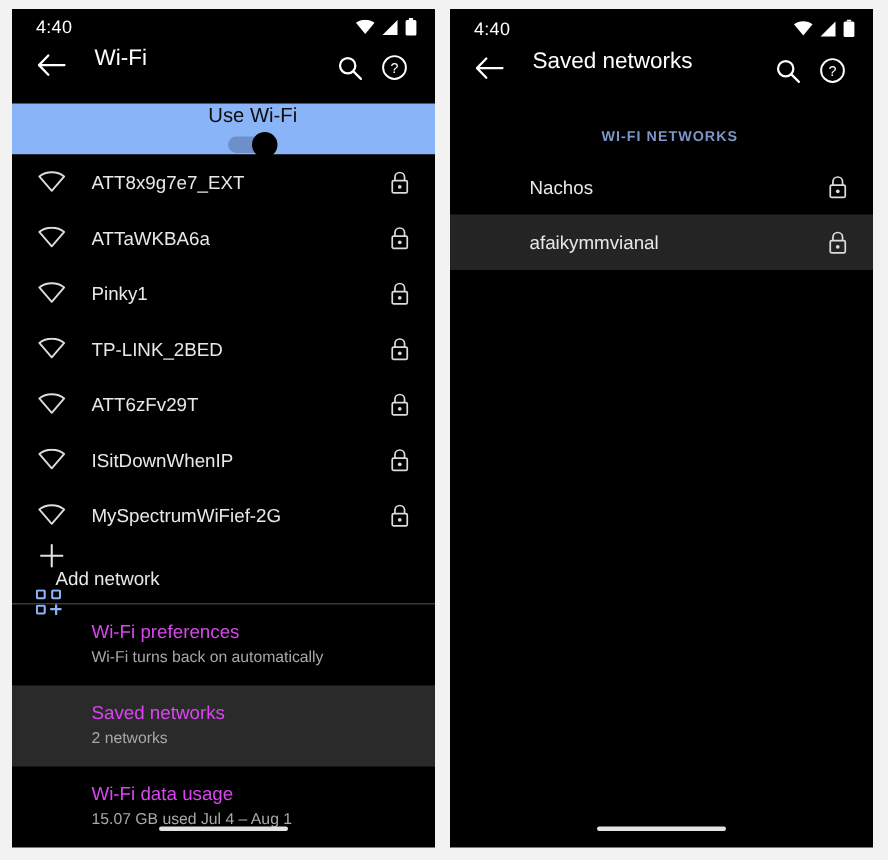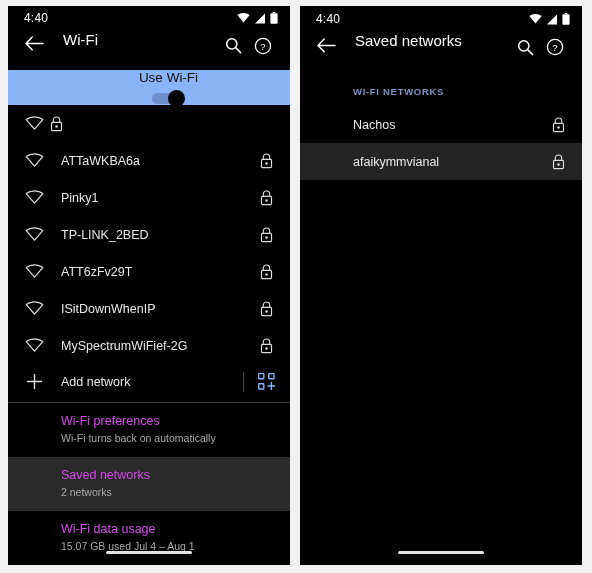--- a/index.html
+++ b/index.html
@@ -99,23 +99,23 @@
     font-size: 12.5px;
     color: #e8e8e8;
     white-space: nowrap;
     overflow: hidden;
   }
   .netrow .lock { width: 20px; display:flex; align-items:center; justify-content:center; }
 
   .addrow {
     height: 37px;
     display: flex;
-    align-items: center;
     padding: 0 14px 0 14px;
     cursor: pointer;
+    flex-direction: column;
   }
   .addrow .plus { width: 24px; display:flex; align-items:center; justify-content:center; }
   .addrow .name { flex:1; margin-left: 15px; font-size: 12.5px; color:#e8e8e8; }
   .vdiv { width: 1px; height: 20px; background: #4a4a4a; margin-right: 12px; }
   .qrbtn { width: 20px; display:flex; align-items:center; justify-content:center; cursor:pointer; }
 
   .hdiv { height: 1px; background: #3a3a3a; margin-top: 3px; }
 
   
   .prefrow {
@@ -126,20 +126,21 @@
   .prefrow .t { font-size: 12.5px; color: #d946ef; line-height: 16px; }
   .prefrow .s { font-size: 10.5px; color: #a8a8a8; line-height: 15px; margin-top: 2px; }
 
   
   .sectionhdr {
     padding: 12px 14px 9px 53px;
     font-size: 9.5px;
     font-weight: bold;
     letter-spacing: .7px;
     color: #7d95c9;
+    margin-left: 48px;
   }
   .savedrow {
     height: 37px;
     display: flex;
     align-items: center;
     padding: 0 14px 0 53px;
     cursor: pointer;
   }
   .savedrow.sel { background: #242424; }
   .savedrow .name { flex:1; font-size: 12.5px; color:#e8e8e8; }
@@ -212,20 +213,21 @@
         </div>
       </div>
 
       <div class="netlist" id="netlist">
           <div class="netrow">
             <div class="wicon">
               <svg width="19" height="15" viewBox="0 0 19 15">
                 <path d="M9.5 13.2 L1.2 3.6 C3.4 1.8 6.3 0.8 9.5 0.8 C12.7 0.8 15.6 1.8 17.8 3.6 Z" fill="none" stroke="#dcdcdc" stroke-width="1.25" stroke-linejoin="round"></path>
               </svg>
             </div>
+            <div class="name">ATT8x9g7e7_EXT</div>
             <div class="lock">
               <svg width="13" height="16" viewBox="0 0 13 16">
                 <path d="M3.3 6.4 L3.3 4.2 A3.2 3.2 0 0 1 9.7 4.2 L9.7 6.4" fill="none" stroke="#dcdcdc" stroke-width="1.15"></path>
                 <rect x="1.5" y="6.4" width="10" height="8.2" rx="1" fill="none" stroke="#dcdcdc" stroke-width="1.15"></rect>
                 <circle cx="6.5" cy="10.5" r="1.25" fill="#dcdcdc"></circle>
               </svg>
             </div>
           </div>
           <div class="netrow">
             <div class="wicon">

